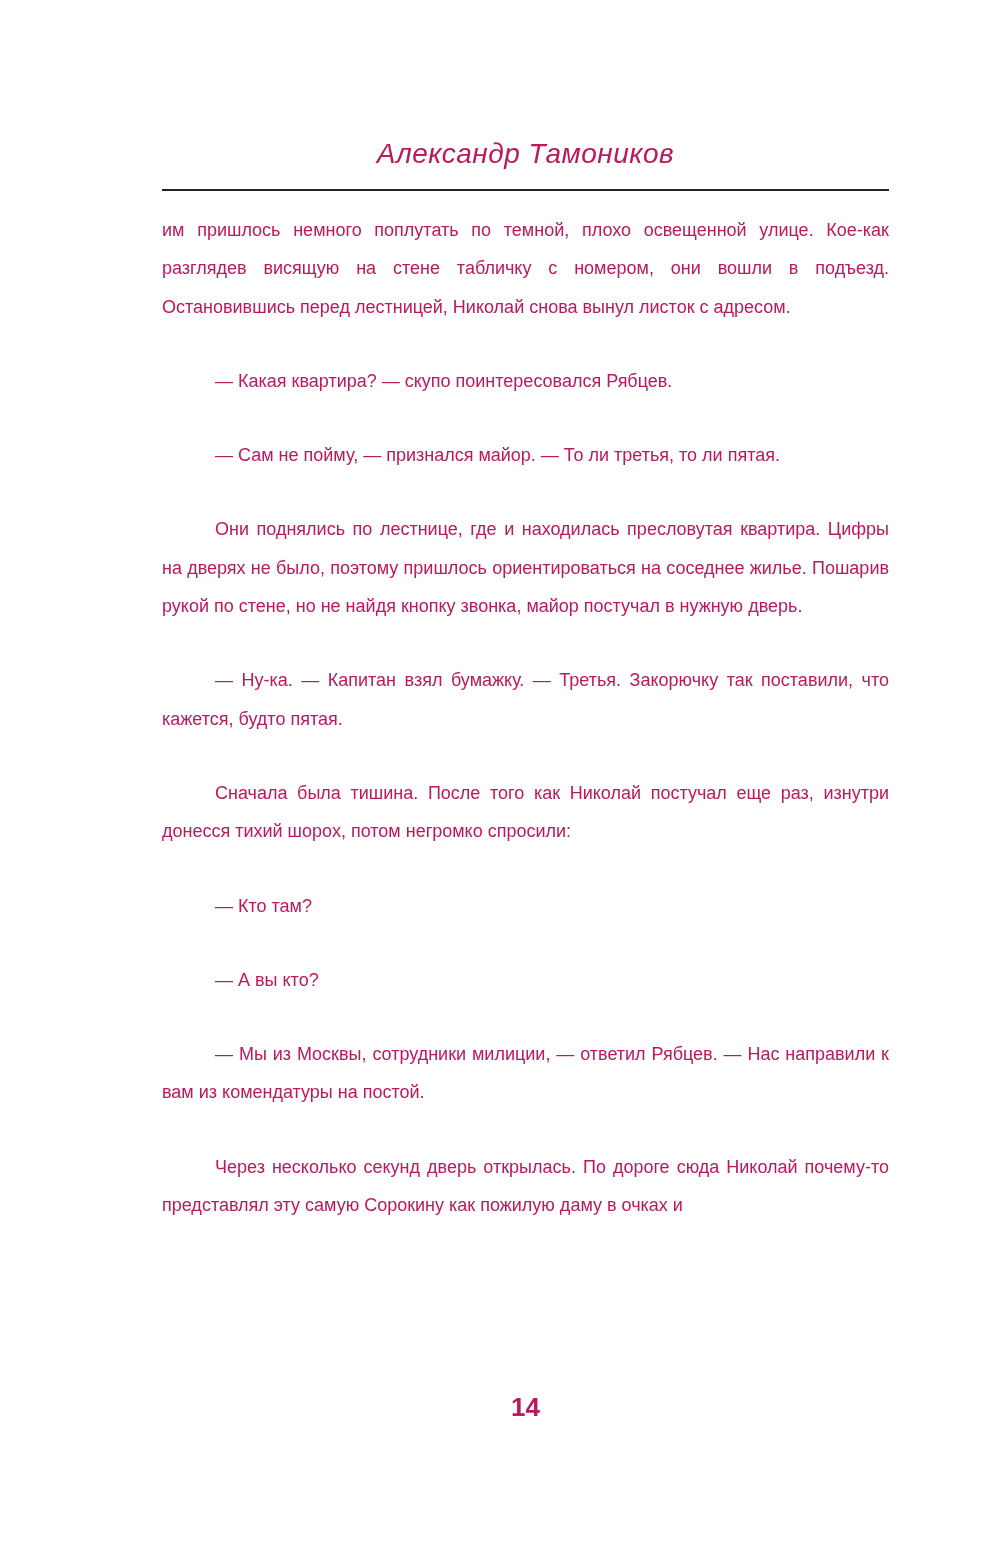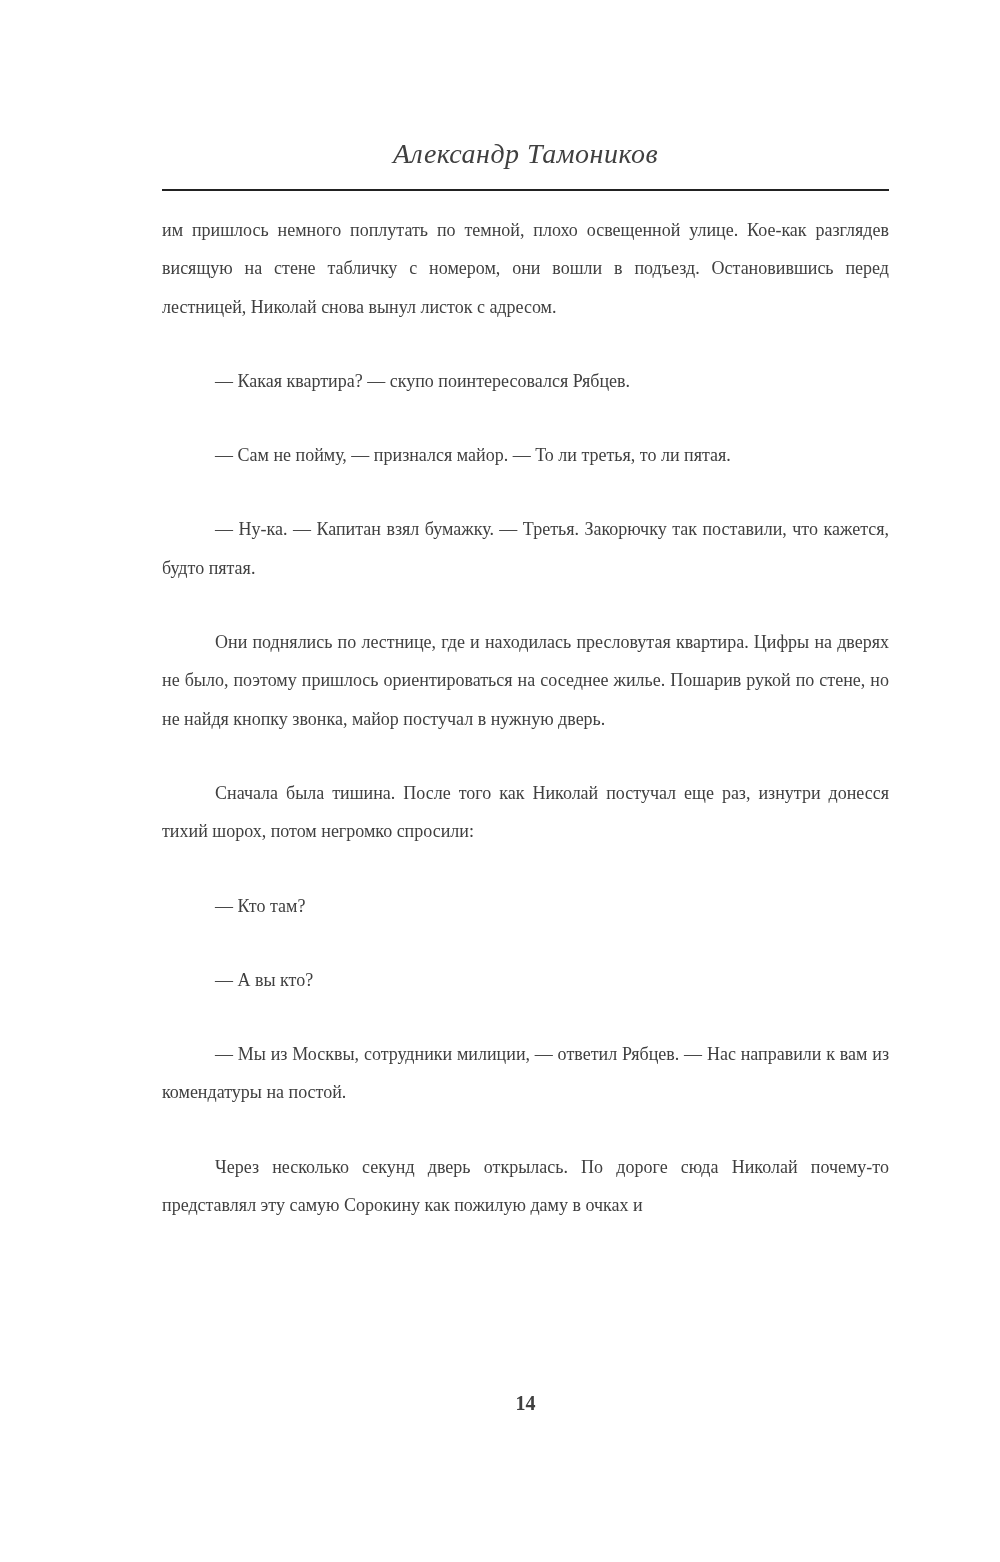--- a/index.html
+++ b/index.html
@@ -5,22 +5,22 @@
   html, body {
     margin: 0;
     padding: 0;
     background: #ffffff;
   }
   .page {
     position: relative;
     width: 1000px;
     height: 1562px;
     background: #ffffff;
-    color: #404040;
-    font-family: Liberation Serif, serif;
+    color: #be185d;
+    font-family: Liberation Sans, sans-serif;
     overflow: hidden;
   }
   .running-head {
     position: absolute;
     top: 138px;
     left: 162px;
     width: 727px;
     text-align: center;
     font-style: italic;
     font-size: 28px;
@@ -51,39 +51,39 @@
   .body-text p.para.indent {
     text-indent: 53px;
     margin-top: 36px;
   }
   .page-number {
     position: absolute;
     top: 1392px;
     left: 162px;
     width: 727px;
     text-align: center;
-    font-size: 20px;
+    font-size: 26px;
     font-weight: bold;
   }
 </style>
 </head>
 <body>
 
 <div class="page">
 
   <div class="running-head">Александр Тамоников</div>
 
   <div class="header-rule"></div>
 
   <div class="body-text">
       <p class="para">им пришлось немного поплутать по темной, плохо освещенной улице. Кое-как разглядев висящую на стене табличку с номером, они вошли в подъезд. Остановившись перед лестницей, Николай снова вынул листок с адресом.</p>
       <p class="para indent">— Какая квартира? — скупо поинтересовался Рябцев.</p>
       <p class="para indent">— Сам не пойму, — признался майор. — То ли третья, то ли пятая.</p>
+      <p class="para indent">Они поднялись по лестнице, где и находилась пресловутая квартира. Цифры на дверях не было, поэтому пришлось ориентироваться на соседнее жилье. Пошарив рукой по стене, но не найдя кнопку звонка, майор постучал в нужную дверь.</p>
       <p class="para indent">— Ну-ка. — Капитан взял бумажку. — Третья. Закорючку так поставили, что кажется, будто пятая.</p>
-      <p class="para indent">Они поднялись по лестнице, где и находилась пресловутая квартира. Цифры на дверях не было, поэтому пришлось ориентироваться на соседнее жилье. Пошарив рукой по стене, но не найдя кнопку звонка, майор постучал в нужную дверь.</p>
       <p class="para indent">Сначала была тишина. После того как Николай постучал еще раз, изнутри донесся тихий шорох, потом негромко спросили:</p>
       <p class="para indent">— Кто там?</p>
       <p class="para indent">— А вы кто?</p>
       <p class="para indent">— Мы из Москвы, сотрудники милиции, — ответил Рябцев. — Нас направили к вам из комендатуры на постой.</p>
       <p class="para indent">Через несколько секунд дверь открылась. По дороге сюда Николай почему-то представлял эту самую Сорокину как пожилую даму в очках и</p>
     </div>
 
   <div class="page-number">14</div>
 
 </div>

